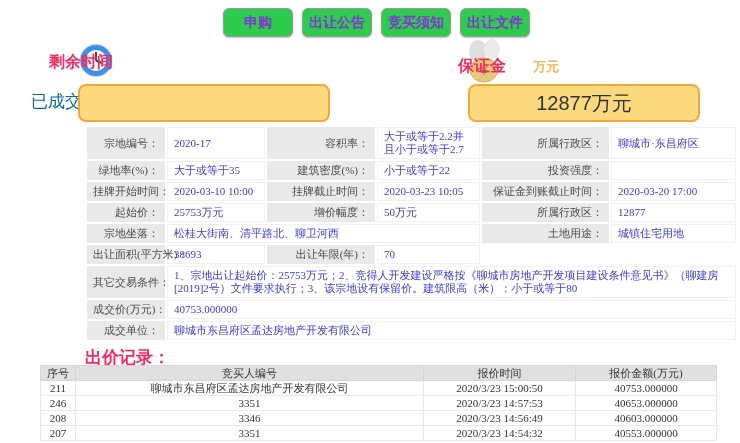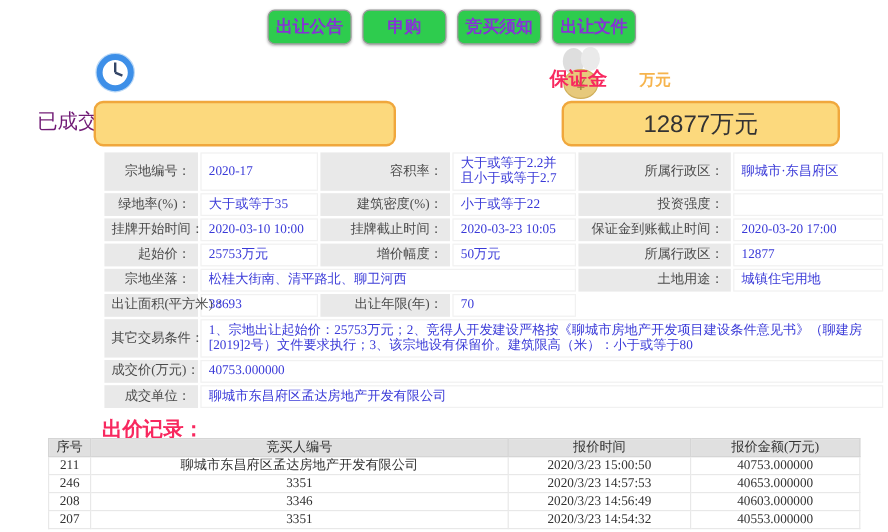--- a/index.html
+++ b/index.html
@@ -19,21 +19,21 @@
        box-shadow:0 1px 2px rgba(0,0,0,.25);white-space:nowrap;}
 
   
   .red-label{position:absolute;color:var(--red);font-weight:bold;font-size:16px;z-index:2;}
   .remaining-label{left:49px;top:52px;}
   .deposit-label{left:458px;top:56px;}
   .unit-label{position:absolute;left:533px;top:58px;color:#f6b44d;font-weight:bold;font-size:13px;}
   .clock-icon{position:absolute;left:79px;top:43px;width:34px;height:35px;z-index:1;}
   .money-icon{position:absolute;left:464px;top:38px;width:42px;height:46px;z-index:1;opacity:.85;}
 
-  .deal-state{position:absolute;left:31px;top:90px;font-size:17px;color:#701a75;}
+  .deal-state{position:absolute;left:31px;top:90px;font-size:17px;color:#0369a1;}
   .ybox{position:absolute;top:84px;height:38px;background:var(--yellow-fill);
         border:2px solid var(--yellow-border);border-radius:8px;
         display:flex;align-items:center;justify-content:center;}
   .ybox.timer{left:78px;width:252px;}
   .ybox.deposit{left:468px;width:232px;font-size:20px;color:#333;}
 
   
   table.info{position:absolute;left:85px;top:125px;width:653px;table-layout:fixed;
              border-collapse:separate;border-spacing:2px;
              font-family:"Liberation Serif",serif;font-size:11px;line-height:13px;}
@@ -49,32 +49,33 @@
              font-size:11px;line-height:12px;color:#333;}
   table.bids th{background:#e0e0e0;font-weight:normal;border:1px solid #d5d5d5;padding:1px 2px;text-align:center;}
   table.bids td{border:1px solid #e8e8e8;padding:1px 2px;text-align:center;white-space:nowrap;overflow:hidden;}
 </style>
 </head>
 <body>
 
 <div class="page">
 
   <div class="toolbar">
+    <div class="btn">申购</div>
     <div class="btn">出让公告</div>
-    <div class="btn">申购</div>
     <div class="btn">竞买须知</div>
     <div class="btn">出让文件</div>
   </div>
 
   <svg class="clock-icon" viewBox="0 0 34 35">
     <circle cx="17" cy="17.5" r="15" fill="none" stroke="#bcd9f6" stroke-width="3"></circle>
     <circle cx="17" cy="17.5" r="13" fill="#ffffff" fill-opacity="0.7" stroke="#3d8fe8" stroke-width="5"></circle>
     <line x1="17" y1="17.5" x2="17" y2="9" stroke="#334466" stroke-width="2"></line>
     <line x1="17" y1="17.5" x2="23" y2="20" stroke="#334466" stroke-width="2"></line>
   </svg>
+  <div class="red-label remaining-label">剩余时间</div>
 
   <svg class="money-icon" viewBox="0 0 42 46">
     <ellipse cx="14" cy="13" rx="9" ry="11" fill="#d9d9d9"></ellipse>
     <ellipse cx="28" cy="11" rx="8" ry="10" fill="#e7e7e7"></ellipse>
     <ellipse cx="20" cy="32" rx="14" ry="12" fill="#e3c066"></ellipse>
     <ellipse cx="20" cy="32" rx="14" ry="12" fill="none" stroke="#c9a23f" stroke-width="1"></ellipse>
     <text x="20" y="37" font-size="13" text-anchor="middle" fill="#8a6d1d" font-family="'Liberation Sans',sans-serif">¥</text>
   </svg>
   <div class="red-label deposit-label">保证金</div>
   <div class="unit-label">万元</div>

